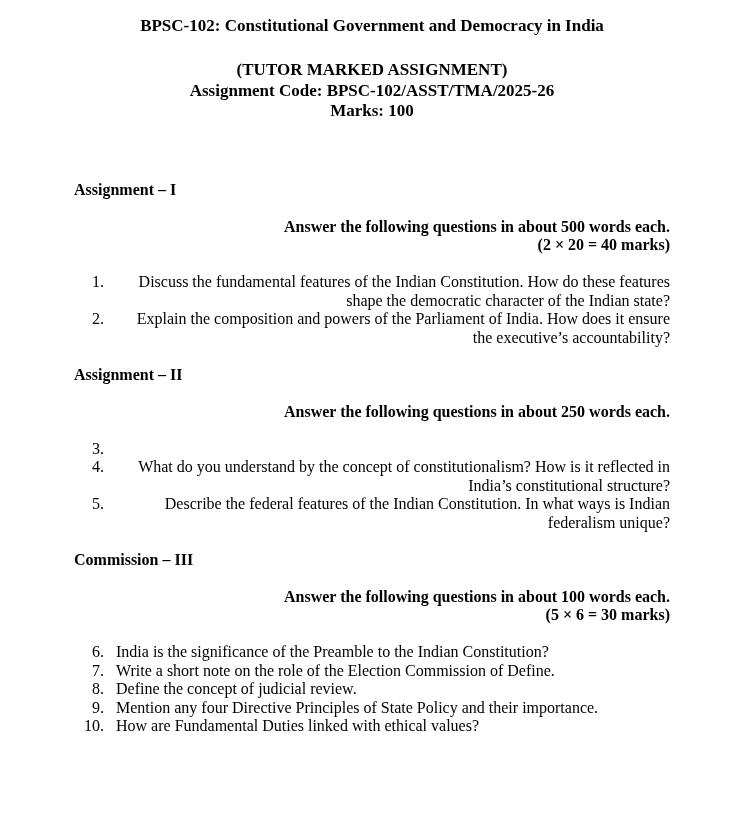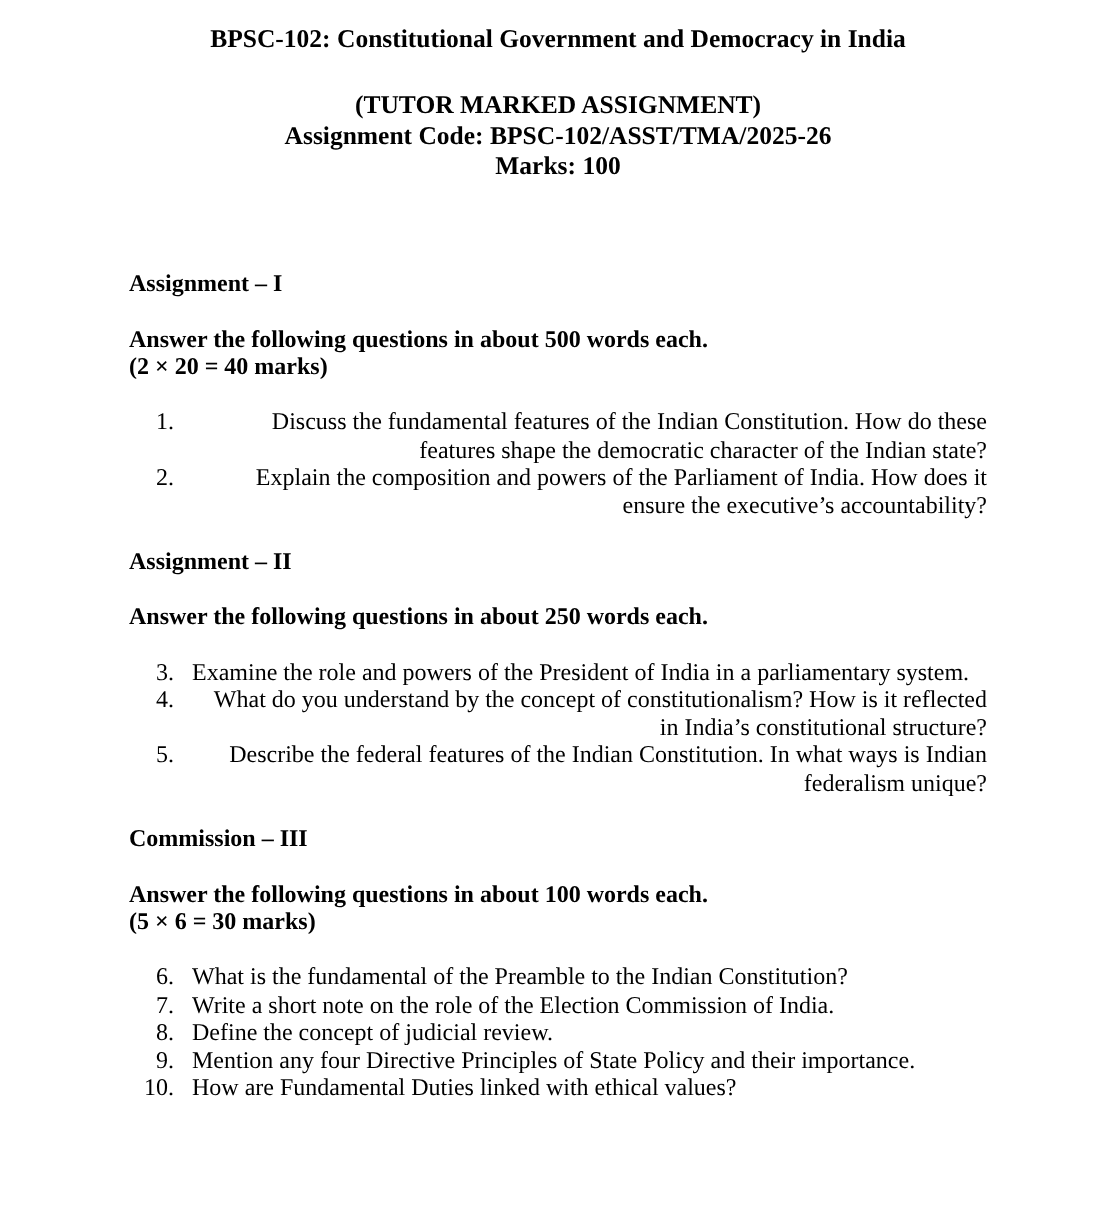--- a/index.html
+++ b/index.html
@@ -29,37 +29,38 @@
     font-size: 17px;
     line-height: 20px;
     margin-bottom: 24px;
   }
   .doc-subline {
     font-size: 17px;
     line-height: 20.5px;
   }
   
   .section {
-    margin: 16px;
+    margin: 4px;
   }
   .section-heading {
     font-size: 16px;
     font-weight: bold;
     line-height: 18.5px;
     margin: 0 0 18.5px 0;
   }
   .first-section {
     margin-top: 59px;
   }
   .instruction-line,
   .marks-line {
     font-size: 16px;
     font-weight: bold;
     line-height: 18.5px;
     margin: 0;
+    text-align: right;
   }
   .question-list {
     margin: 18.5px 0 18.5px 0;
   }
   .question {
     display: flex;
     font-size: 16px;
     line-height: 18.5px;
   }
   .q-num {
@@ -102,45 +103,44 @@
       </div>
     </div>
   </div>
 
   <div class="section">
     <div class="section-heading">Assignment – II</div>
     <div class="instruction-line">Answer the following questions in about 250 words each.</div>
     <div class="question-list">
       <div class="question">
         <span class="q-num">3.</span>
-        <span class="q-text">Examine the role and powers of the President of India in a parliamentary system.</span>
       </div>
       <div class="question">
         <span class="q-num">4.</span>
         <span class="q-text">What do you understand by the concept of constitutionalism? How is it reflected in India’s constitutional structure?</span>
       </div>
       <div class="question">
         <span class="q-num">5.</span>
         <span class="q-text">Describe the federal features of the Indian Constitution. In what ways is Indian federalism unique?</span>
       </div>
     </div>
   </div>
 
   <div class="section">
     <div class="section-heading">Commission – III</div>
     <div class="instruction-line">Answer the following questions in about 100 words each.</div>
     <div class="marks-line">(5 × 6 = 30 marks)</div>
     <div class="question-list">
       <div class="question">
         <span class="q-num">6.</span>
-        <span class="q-text">What is the fundamental of the Preamble to the Indian Constitution?</span>
+        <span class="q-text">India is the significance of the Preamble to the Indian Constitution?</span>
       </div>
       <div class="question">
         <span class="q-num">7.</span>
-        <span class="q-text">Write a short note on the role of the Election Commission of India.</span>
+        <span class="q-text">Write a short note on the role of the Election Commission of Define.</span>
       </div>
       <div class="question">
         <span class="q-num">8.</span>
         <span class="q-text">Define the concept of judicial review.</span>
       </div>
       <div class="question">
         <span class="q-num">9.</span>
         <span class="q-text">Mention any four Directive Principles of State Policy and their importance.</span>
       </div>
       <div class="question">

